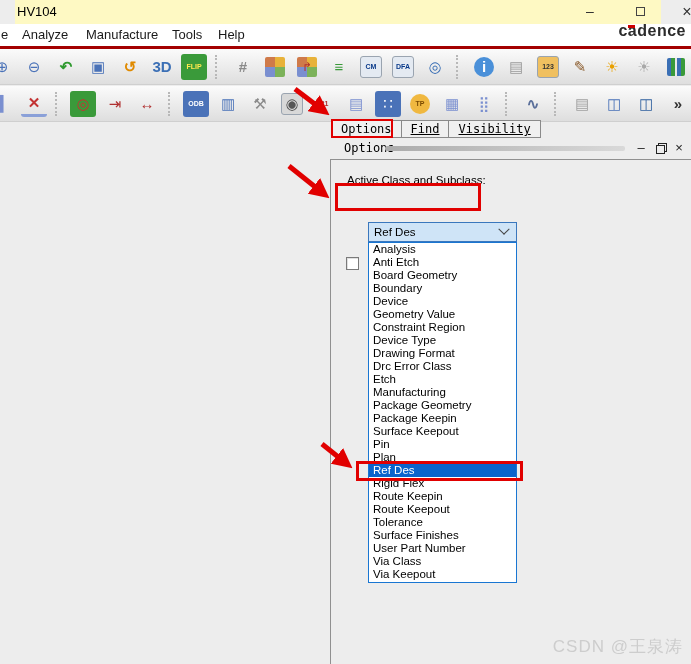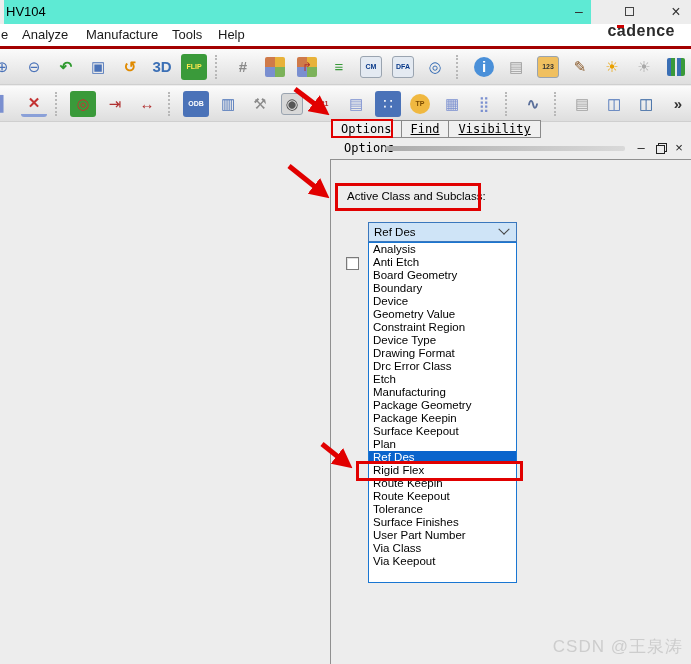--- a/index.html
+++ b/index.html
@@ -1,33 +1,33 @@
 <!DOCTYPE html>
 <html style="--accent-red: #cc0000; --ann-red: #e10000; --sel-blue: #0a64cc; --list-blue: #1976d2; --menubar-line: #a30000;"><head>
 <meta charset="utf-8">
 <style>
   * { margin:0; padding:0; box-sizing:border-box; }
   html,body { width:691px; height:664px; overflow:hidden; }
   #app { position:relative; width:691px; height:664px; background:#ededed;
          font-family:"Liberation Sans", sans-serif; color:#000; }
 
   
-  .titlebar { position:absolute; left:4px; top:0; width:587px; height:24px; background:#5eead4; }
+  .titlebar { position:absolute; left:15px; top:0; width:646px; height:24px; background:#fef9c3; }
   .win-title { position:absolute; left:2px; top:4px; font-size:13px; color:#000; }
   .win-btn { position:absolute; top:0; width:34px; height:23px; text-align:center;
              font-size:14px; line-height:23px; color:#333; cursor:default; }
   .win-btn.min { left:558px; }
   .win-btn.max { left:608px; }
   .win-btn.close { left:655px; font-size:16px; }
   .max-box { display:inline-block; width:9px; height:9px; border:1.5px solid #444; margin-top:7px; }
 
   
   .menubar { position:absolute; left:0; top:24px; width:691px; height:22px; background:#fff; }
   .menu-item { position:absolute; top:3px; font-size:13px; color:#1a1a1a; cursor:default; }
-  .cadence { position:absolute; right:16px; top:-2px; font-size:16px; font-weight:bold;
+  .cadence { position:absolute; right:5px; top:-2px; font-size:16px; font-weight:bold;
              letter-spacing:0.5px; color:#2b2b2b; }
   .cadence::before { content:""; position:absolute; top:3px; left:10px; width:7px; height:3px;
                      background:var(--accent-red,#cc0000); }
   .redline { position:absolute; left:0; top:46px; width:691px; height:3px; background:#a30000; }
 
   
   .toolbar { position:absolute; left:0; width:691px; height:36px;
              background:linear-gradient(#fbfbfb,#dedede); border-bottom:1px solid #cfcfcf;
              display:flex; align-items:center; gap:6px; padding-left:2px; overflow:hidden; }
   #tb1 { top:49px; } #tb2 { top:86px; }
@@ -65,21 +65,21 @@
   .panel-btn.min { left:303px; }
   .panel-btn.restore { left:322px; }
   .panel-btn.close { left:341px; }
   .restore-glyph { position:relative; display:inline-block; width:9px; height:9px; margin-top:3px; }
   .restore-glyph::before { content:""; position:absolute; left:2px; top:0; width:7px; height:7px; border:1px solid #222; background:#ededed; }
   .restore-glyph::after { content:""; position:absolute; left:0; top:2px; width:7px; height:7px; border:1px solid #222; background:#ededed; }
 
   .panel-box { position:absolute; left:330px; top:159px; width:363px; height:507px;
                border:1px solid #909090; background:#ededed; }
 
-  .active-label { position:absolute; left:347px; top:190px; font-size:11.5px; }
+  .active-label { position:absolute; left:347px; top:174px; font-size:11.5px; }
 
   .dropdown { position:absolute; left:368px; top:222px; width:149px; height:20px;
               background:#cfe4f7; border:1px solid #3a77bd; display:flex; align-items:center;
               cursor:default; }
   .dropdown .val { font-size:11.5px; padding-left:5px; flex:1; }
   .chevron { width:8px; height:8px; border-right:1.6px solid #444; border-bottom:1.6px solid #444;
              transform:rotate(45deg) translate(-2px,-2px); margin-right:8px; }
 
   .listbox { position:absolute; left:368px; top:242px; width:149px; height:341px;
              background:#fff; border:1px solid var(--list-blue,#1976d2); overflow:hidden; }
@@ -207,20 +207,21 @@
       <div class="list-item">Geometry Value</div>
       <div class="list-item">Constraint Region</div>
       <div class="list-item">Device Type</div>
       <div class="list-item">Drawing Format</div>
       <div class="list-item">Drc Error Class</div>
       <div class="list-item">Etch</div>
       <div class="list-item">Manufacturing</div>
       <div class="list-item">Package Geometry</div>
       <div class="list-item">Package Keepin</div>
       <div class="list-item">Surface Keepout</div>
+      <div class="list-item">Pin</div>
       <div class="list-item">Plan</div>
       <div class="list-item selected">Ref Des</div>
       <div class="list-item">Rigid Flex</div>
       <div class="list-item">Route Keepin</div>
       <div class="list-item">Route Keepout</div>
       <div class="list-item">Tolerance</div>
       <div class="list-item">Surface Finishes</div>
       <div class="list-item">User Part Number</div>
       <div class="list-item">Via Class</div>
       <div class="list-item">Via Keepout</div>

